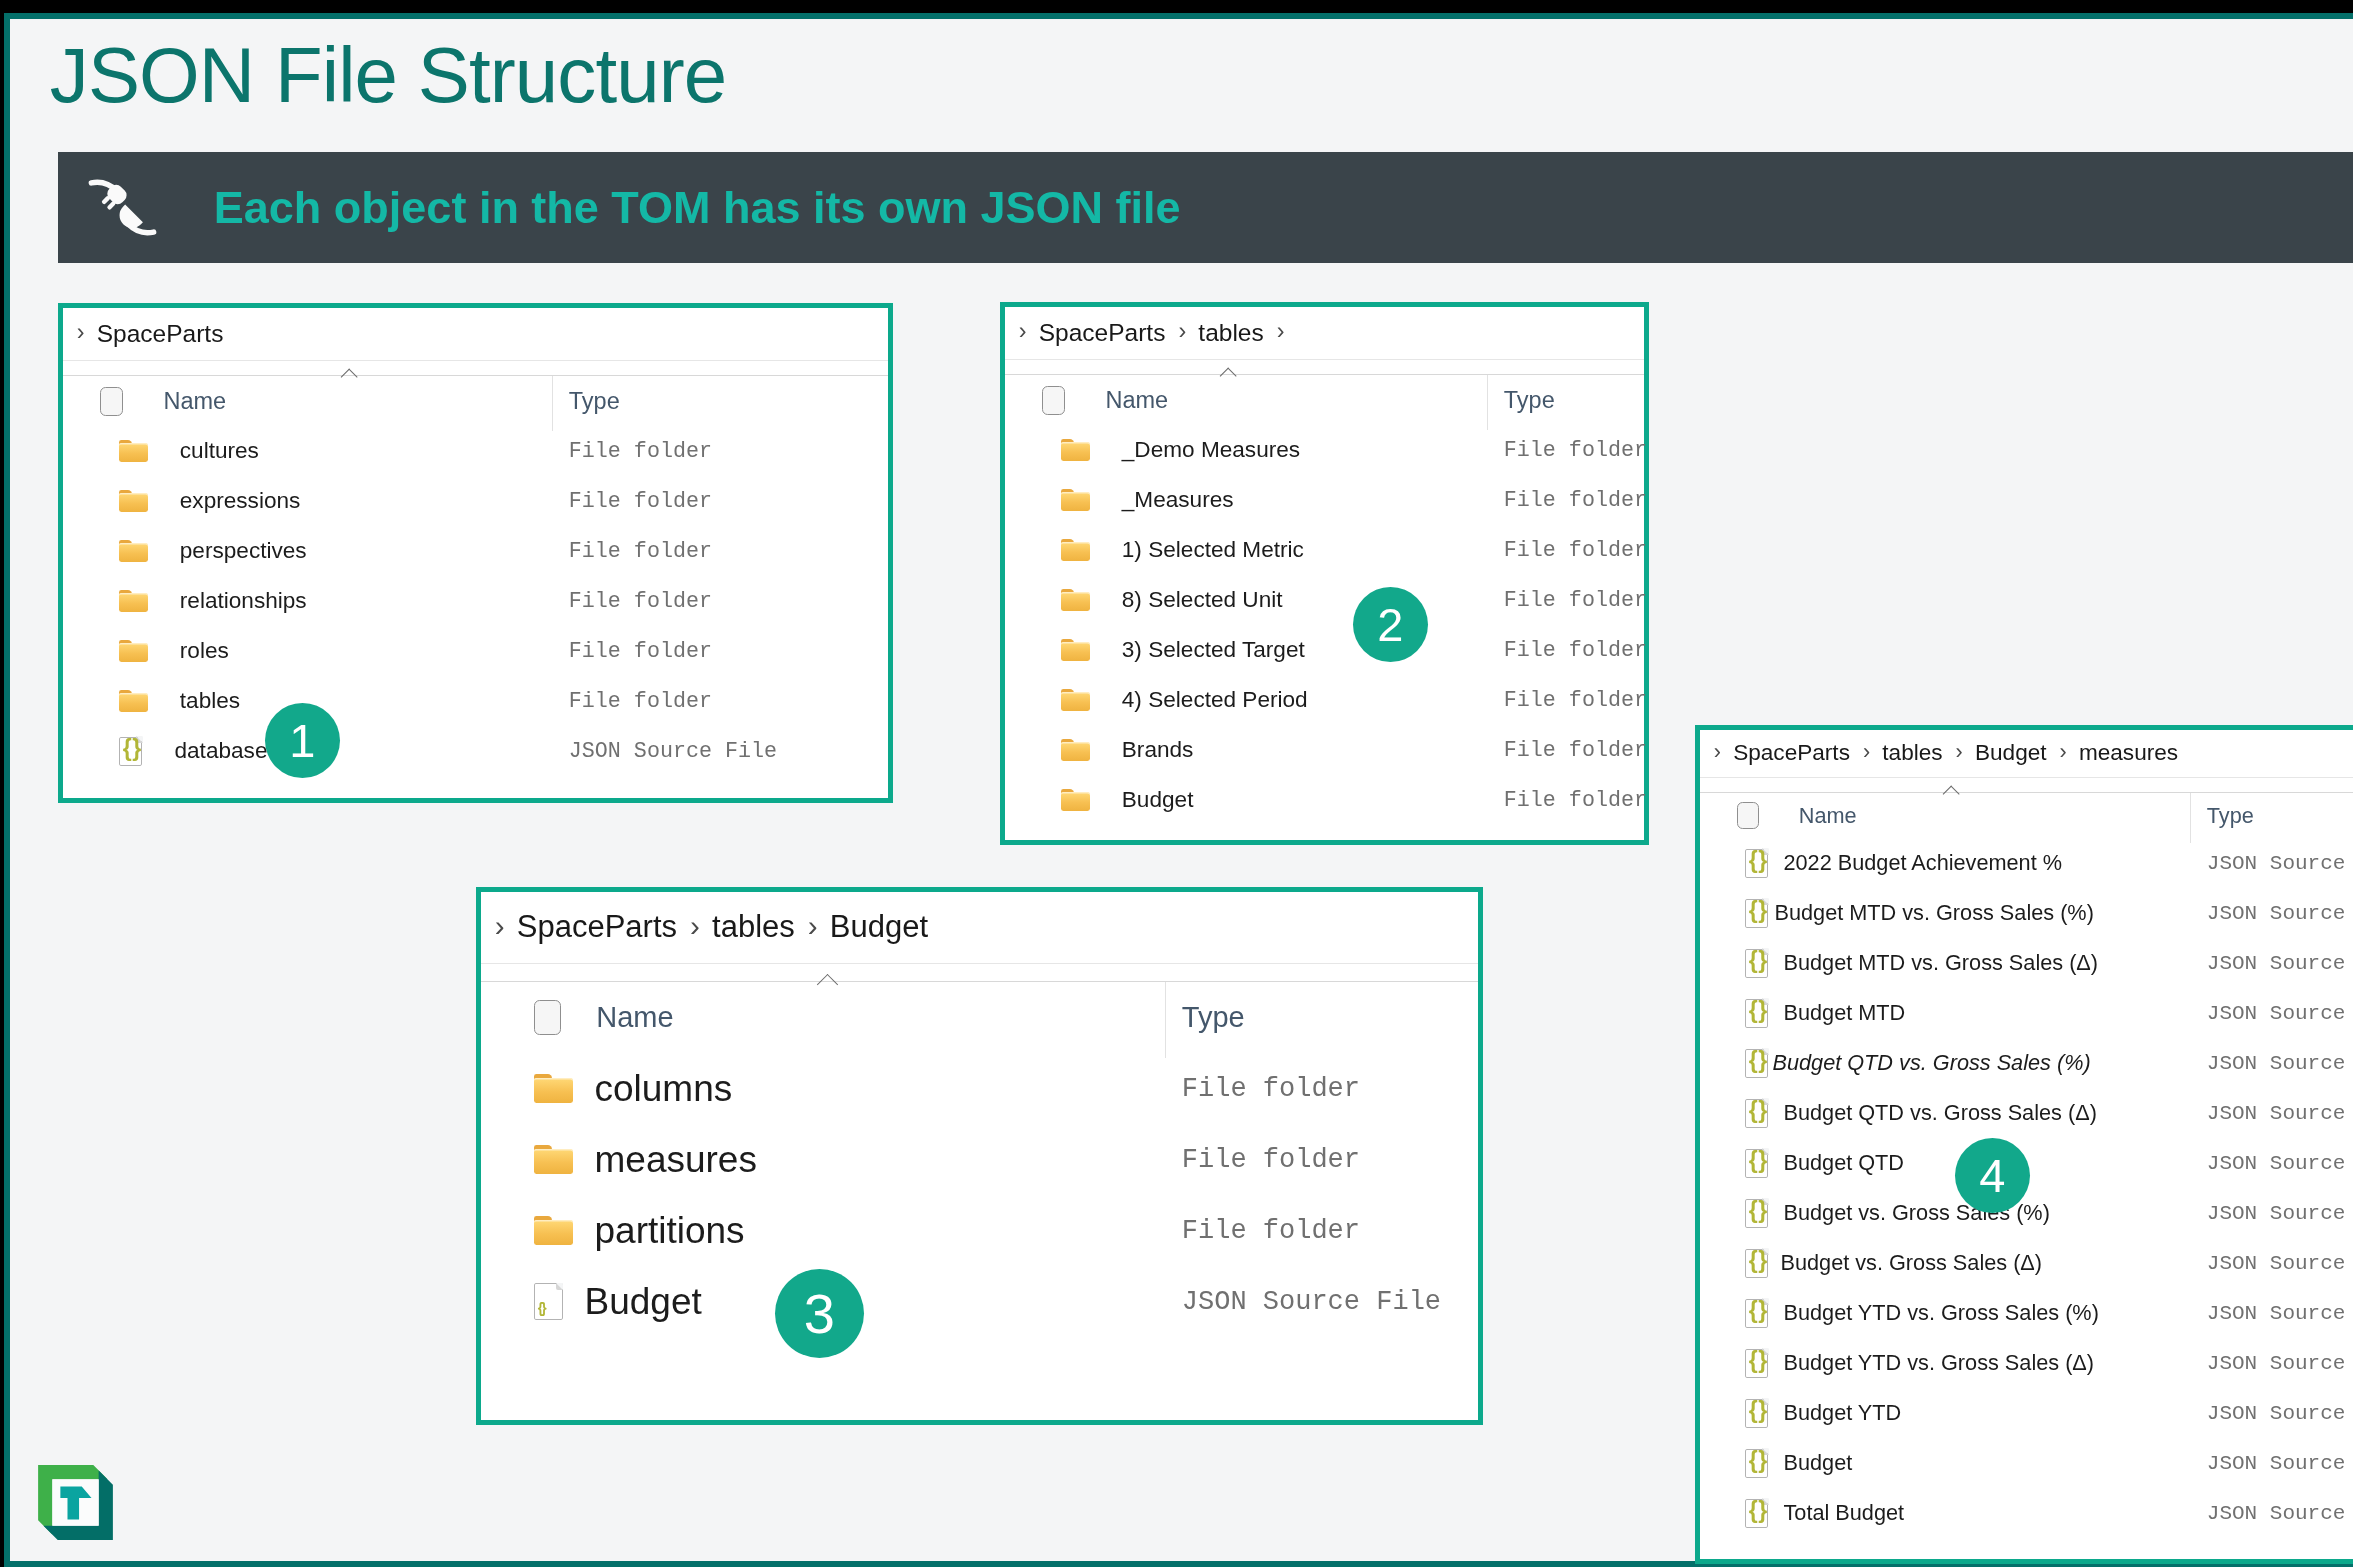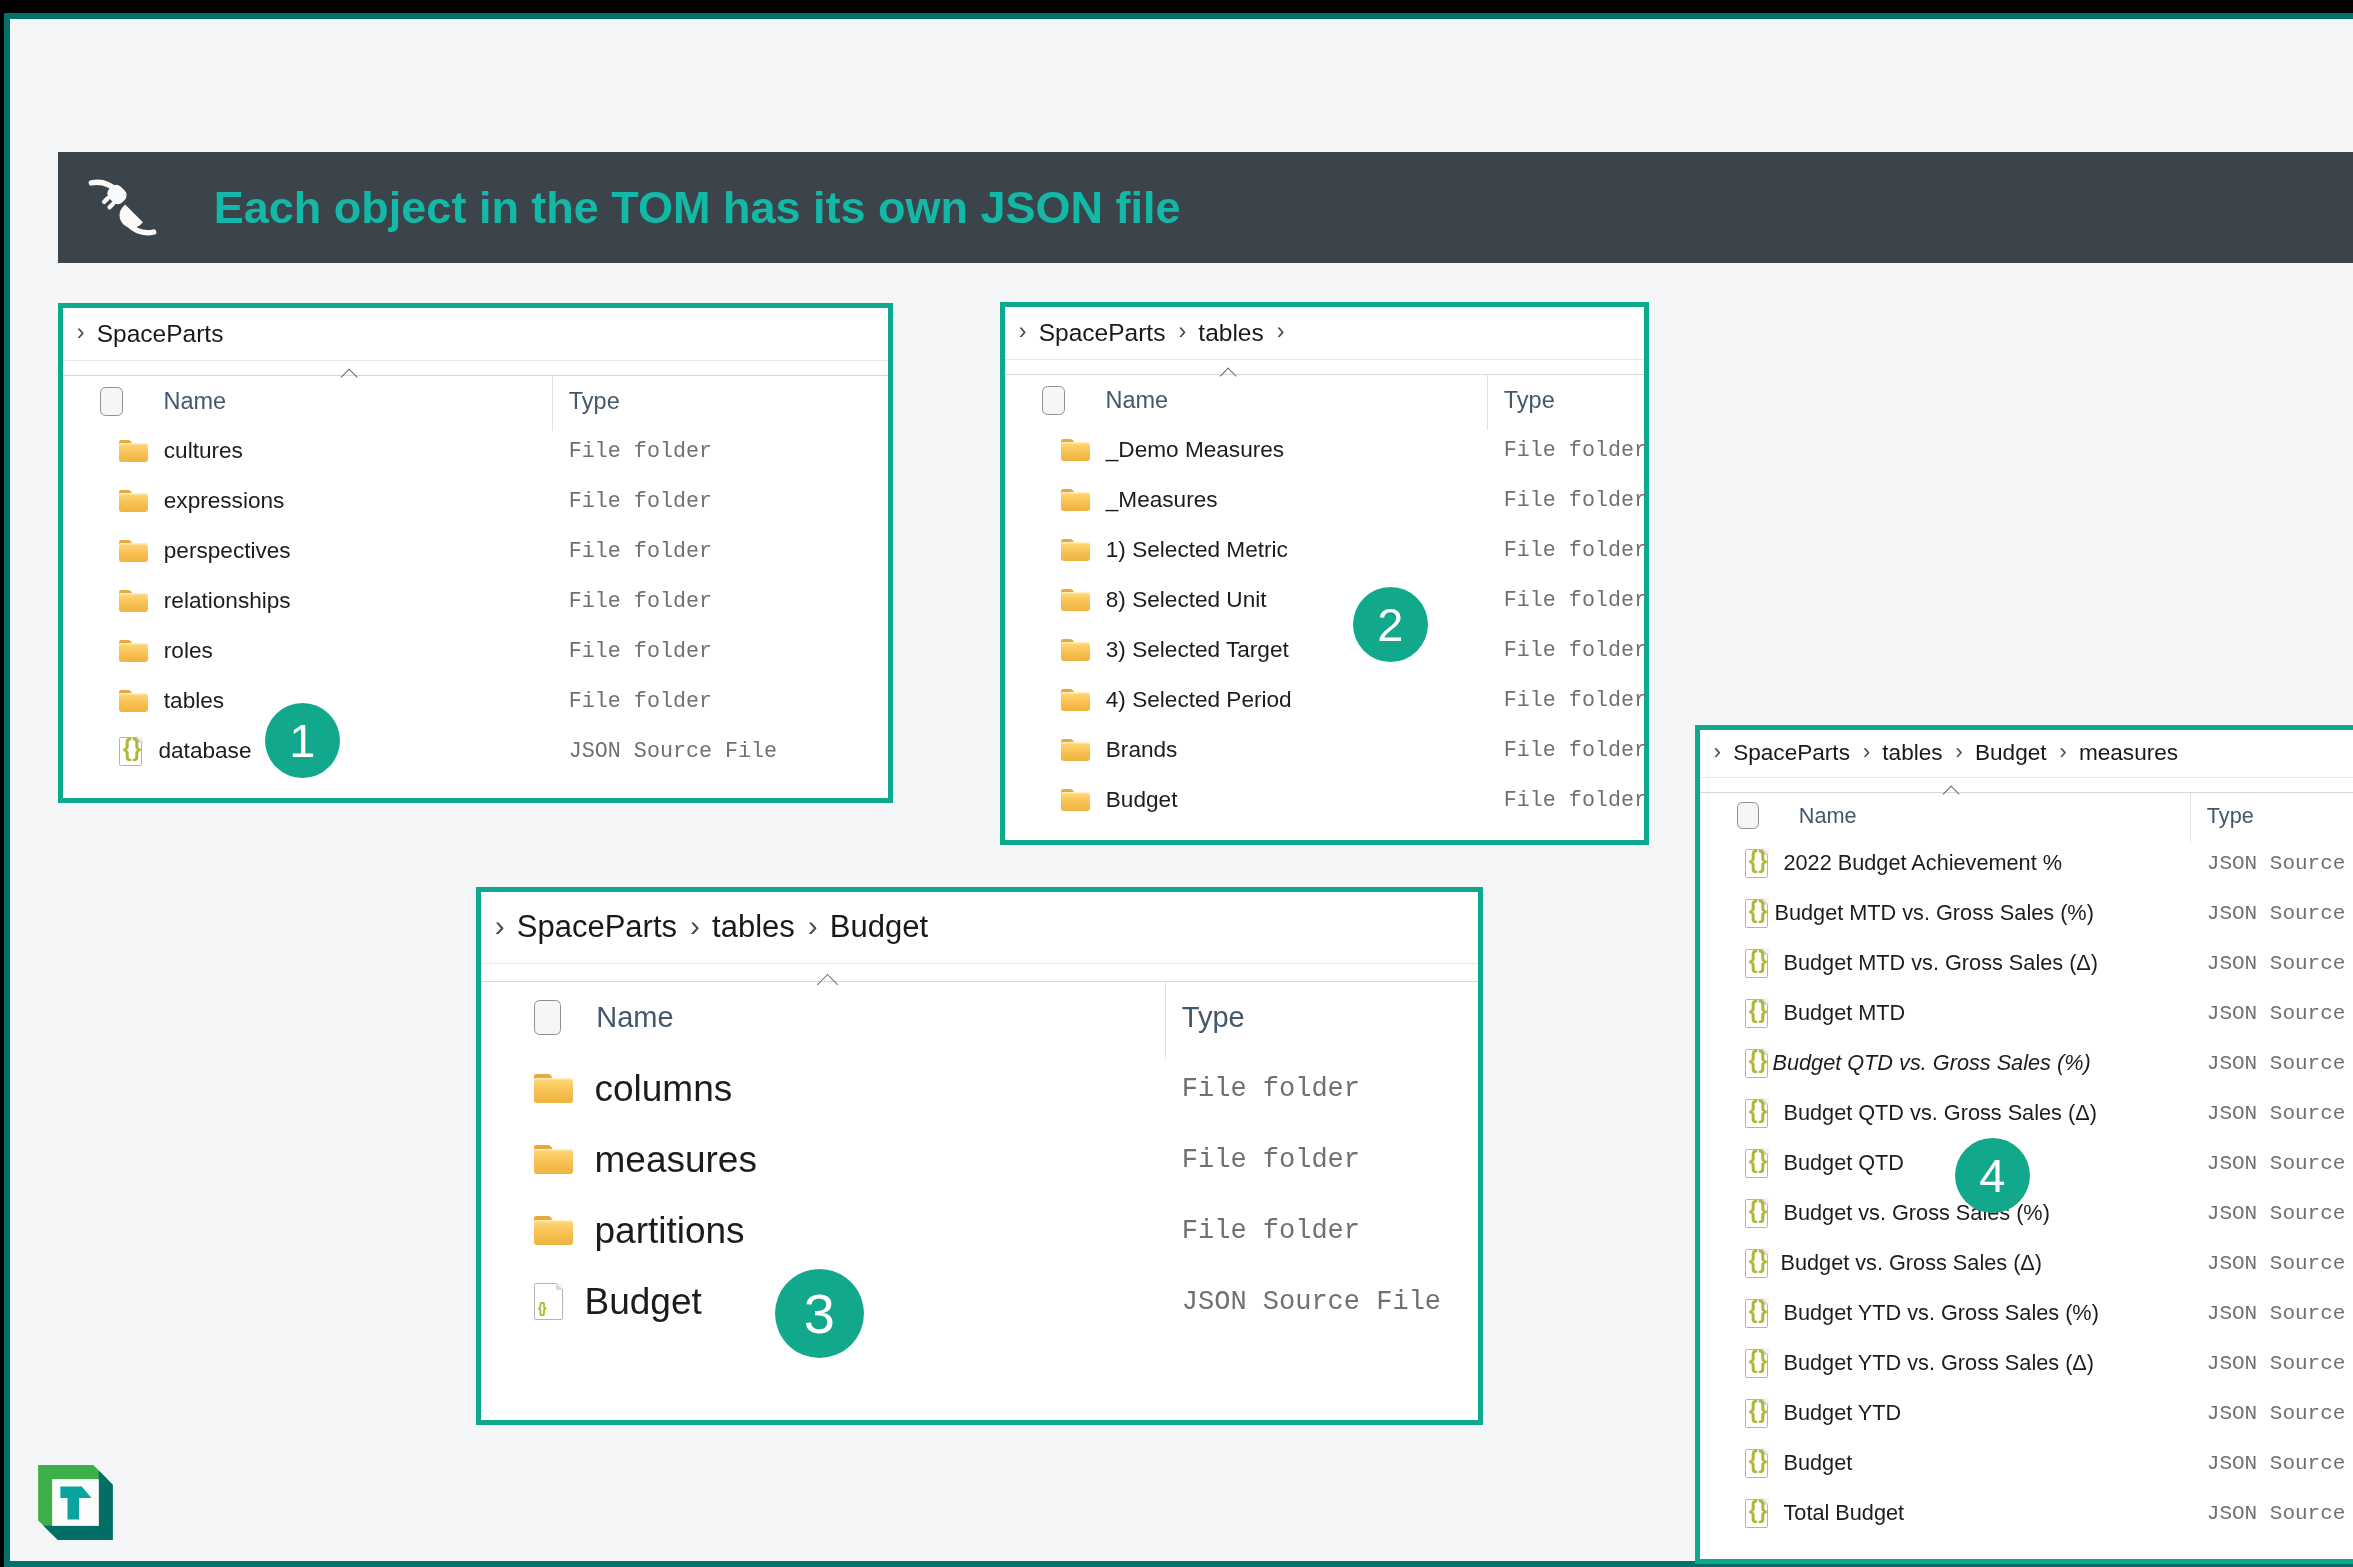--- a/index.html
+++ b/index.html
@@ -57,21 +57,21 @@
   }
   .panel.lg .sort-caret{width:14px;height:14px;}
   .hdr-div{
     position:absolute;left:calc(var(--typecol) - 17px);top:0;bottom:-4.7px;width:0.9px;background:#e2e2e2;
   }
   .rows{position:relative;}
   .row{
     position:relative;display:flex;align-items:center;height:50px;padding-left:56px;
   }
   .panel.lg .row{height:71px;padding-left:53px;}
-  .fname{margin-left:16px;font-size:22.6px;color:#1c1c1c;white-space:nowrap;}
+  .fname{margin-left:32px;font-size:22.6px;color:#1c1c1c;white-space:nowrap;}
   .panel.lg .fname{margin-left:21.7px;font-size:37px;}
   .ftype{position:absolute;left:var(--typecol);font-size:21.7px;color:#707070;white-space:nowrap;font-family:Liberation Mono, monospace;}
   .panel.lg .ftype{font-size:27px;}
   
   .icon{flex:0 0 auto;position:relative;}
   .icon.folder{width:29px;height:22.6px;}
   .icon.folder::before{
     content:"";position:absolute;left:0;top:0;width:46%;height:32%;
     background:#e9a83d;border-radius:2.4px 4.2px 0 0;
   }
@@ -102,20 +102,21 @@
     font-weight:300;z-index:5;
   }
   
   .logo{position:absolute;left:21.7px;top:1439px;}
 </style>
 </head>
 <body>
 
 <div class="slide">
 
+  <div class="page-title">JSON File Structure</div>
 
   <div class="banner">
     <svg class="plug" viewBox="0 0 130 130" width="71" height="71">
       <g fill="none" stroke="#fafafa" stroke-width="10" stroke-linecap="round">
         <path d="M8,20 C28,16 43,23 55,35"></path>
         <path d="M76,96 C88,108 104,114 122,110"></path>
       </g>
       <g fill="#fafafa">
         <g transform="translate(52,44) rotate(45)">
           <rect x="-17" y="-19" width="34" height="30" rx="12"></rect>

